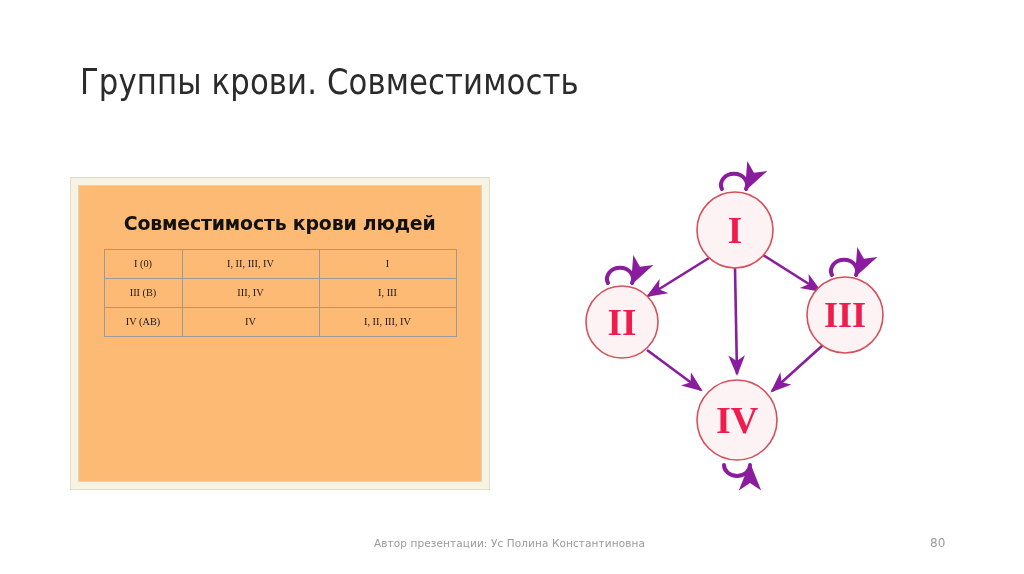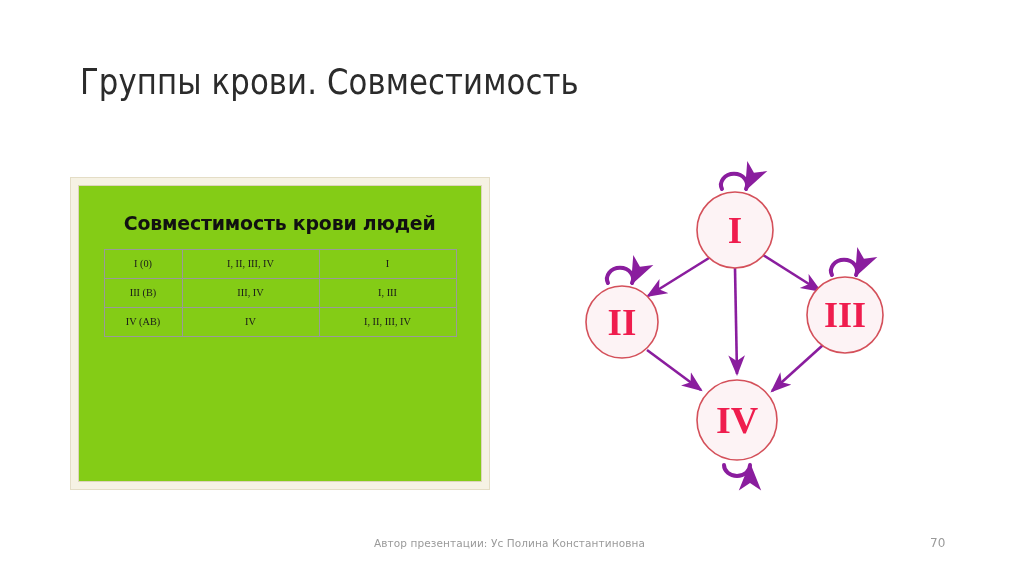--- a/index.html
+++ b/index.html
@@ -39,21 +39,21 @@
     width: 420px;
     height: 313px;
     background: #f6f2e4;
     border: 1px solid #e4ddc6;
     box-sizing: border-box;
     padding: 7px;
   }
   .table-card-inner {
     width: 100%;
     height: 100%;
-    background: #84cc16;
+    background: #fdba74;
     border: 1px solid #ddd5bc;
     box-sizing: border-box;
     padding: 16px 22px 14px 22px;
     display: flex;
     flex-direction: column;
     align-items: center;
   }
   .tbl-title {
     font-family: "DejaVu Sans", sans-serif;
     font-weight: bold;
@@ -206,13 +206,13 @@
       </g>
       <g>
         <circle cx="177" cy="265" r="40" fill="#fdf3f5" stroke="#d4505a" stroke-width="1.6"></circle>
         <text class="node-label" x="177" y="265" font-size="38" text-anchor="middle" dominant-baseline="central">IV</text>
       </g>
     </g>
   </svg>
 </div>
 
 <div class="footer-author">Автор презентации: Ус Полина Константиновна</div>
-<div class="footer-page">70</div>
+<div class="footer-page">80</div>
 
 </body></html>

